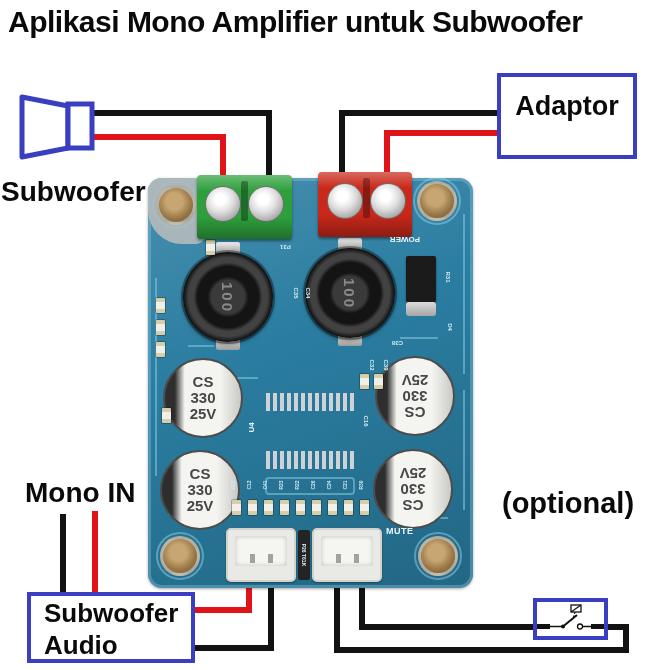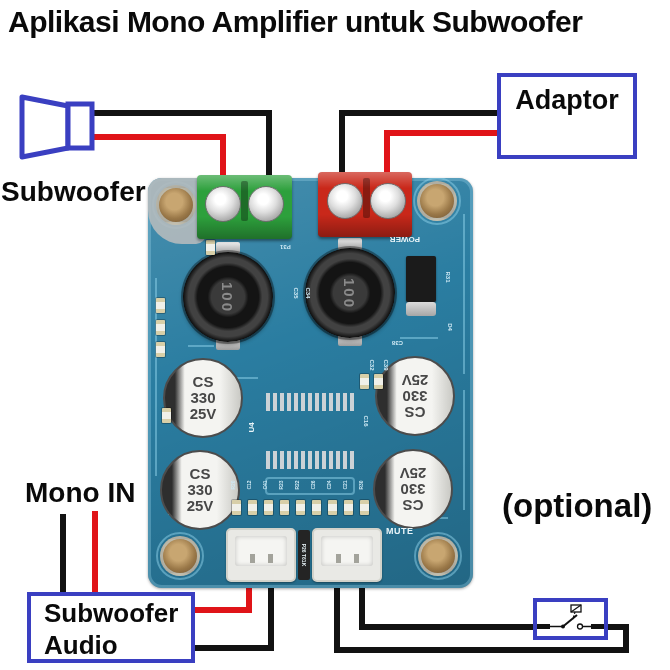--- a/index.html
+++ b/index.html
@@ -84,21 +84,21 @@
   <svg class="abs" style="left:10px;top:85px;z-index:3" width="100" height="90">
     <polygon points="12,12 58,21 58,63 12,72" fill="#fff" stroke="#3a3fc1" stroke-width="5" stroke-linejoin="round"></polygon>
     <rect x="58" y="19" width="24" height="44" fill="#fff" stroke="#3a3fc1" stroke-width="5"></rect>
   </svg>
 
   <div class="lbl" style="left:1px;top:176px;font-size:28px;line-height:32px">
     <div>Subwoofer</div>
   </div>
 
   <div class="bluebox" style="left:497px;top:73px;width:140px;height:86px;text-align:center;
-       font-size:27px;line-height:34px;padding-top:6px">
+       font-size:27px;line-height:34px;padding-top:12px">
     <div>Adaptor</div>
   </div>
 
   <div id="board">
     <svg id="traces" width="325" height="410">
       <circle cx="28" cy="27" r="23"></circle>
         <circle cx="289" cy="23" r="23"></circle>
       <circle cx="32" cy="378" r="23"></circle>
         <circle cx="290" cy="378" r="23"></circle>
       <path d="M8 100 V298"></path>
@@ -232,21 +232,21 @@
   </div>
 
   <div class="lbl" style="left:25px;top:477px;font-size:28px">Mono IN</div>
 
   <div class="bluebox" style="left:27px;top:592px;width:168px;height:71px;font-size:26px;line-height:32px;
        padding:1px 0 0 13px">
     <div>Subwoofer</div>
     <div>Audio</div>
   </div>
 
-  <div class="lbl" style="left:502px;top:487px;font-size:33px">(optional)</div>
+  <div class="lbl" style="left:502px;top:487px;font-size:29px">(optional)</div>
 
 
   <div class="bluebox" style="left:533px;top:598px;width:75px;height:42px">
     <svg width="67" height="34">
       <rect x="0" y="22" width="13" height="5" fill="#111"></rect>
       <rect x="54" y="22" width="13" height="5" fill="#111"></rect>
       <line x1="13" y1="24.5" x2="25" y2="24.5" stroke="#111" stroke-width="1.5"></line>
       <circle cx="26" cy="24.5" r="2" fill="#111"></circle>
       <line x1="26" y1="24.5" x2="40" y2="13" stroke="#111" stroke-width="2"></line>
       <circle cx="43" cy="24.5" r="2.5" fill="#fff" stroke="#111" stroke-width="1.3"></circle>

